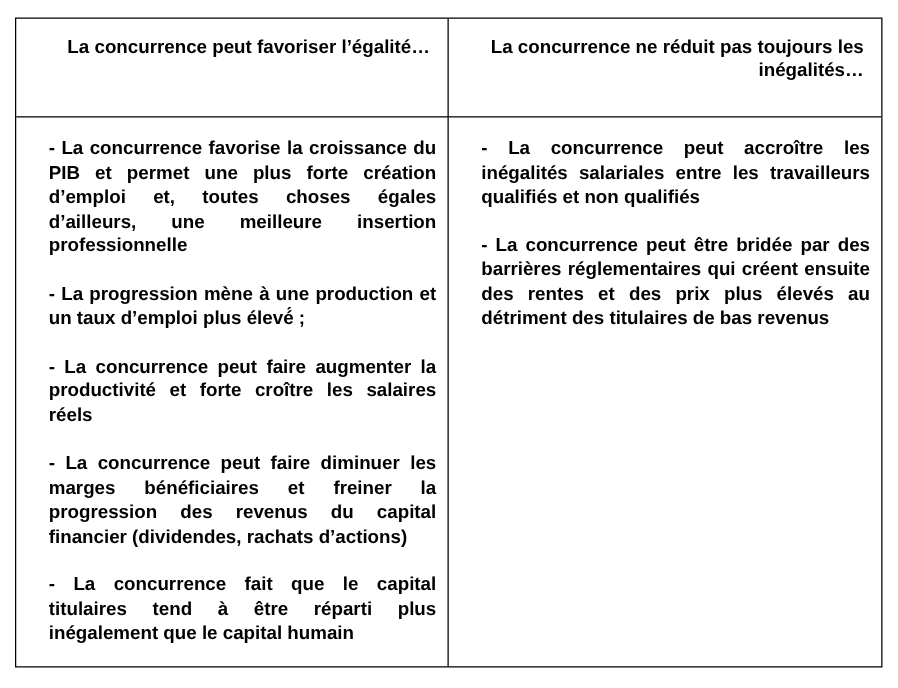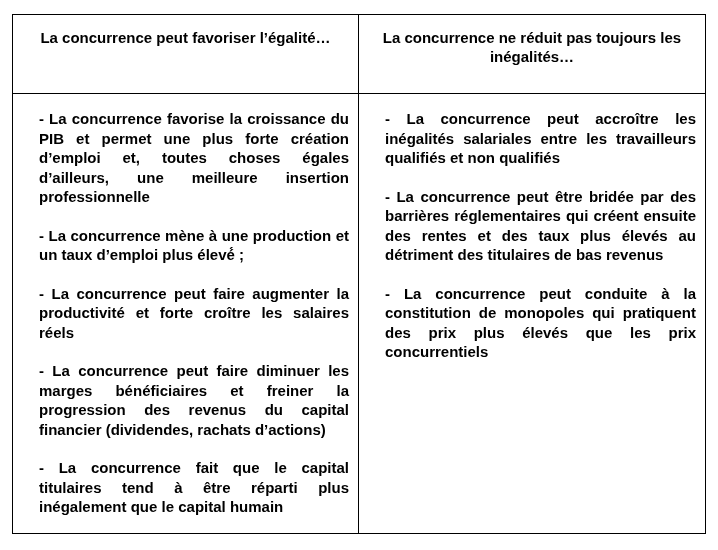--- a/index.html
+++ b/index.html
@@ -33,21 +33,21 @@
   }
   .cell {
     box-sizing: border-box;
     overflow: hidden;
   }
   .cell.left {
     border-right: 1.5px solid #000000;
   }
   .cell.header {
     border-bottom: 1.5px solid #000000;
-    text-align: center;
+    text-align: right;
     font-weight: bold;
     font-size: 15px;
     line-height: 19px;
     padding: 13px 14px 0 14px;
   }
   .cell.body {
     text-align: justify;
     font-weight: bold;
     font-size: 15px;
     line-height: 19.5px;
@@ -69,26 +69,25 @@
     <div class="cell header left">
       <span>La concurrence peut favoriser l’égalité…</span>
     </div>
 
     <div class="cell header">
       <span>La concurrence ne réduit pas toujours les inégalités…</span>
     </div>
 
     <div class="cell body left">
       <p>- La concurrence favorise la croissance du PIB et permet une plus forte création d’emploi et, toutes choses égales d’ailleurs, une meilleure insertion professionnelle</p>
-      <p>- La concurrence mène à une production et un taux d’emploi plus élevé́ ;</p>
+      <p>- La progression mène à une production et un taux d’emploi plus élevé́ ;</p>
       <p>- La concurrence peut faire augmenter la productivité et forte croître les salaires réels</p>
       <p>- La concurrence peut faire diminuer les marges bénéficiaires et freiner la progression des revenus du capital financier (dividendes, rachats d’actions)</p>
       <p>- La concurrence fait que le capital titulaires tend à être réparti plus inégalement que le capital humain</p>
     </div>
 
     <div class="cell body">
       <p>- La concurrence peut accroître les inégalités salariales entre les travailleurs qualifiés et non qualifiés</p>
-      <p>- La concurrence peut être bridée par des barrières réglementaires qui créent ensuite des rentes et des taux plus élevés au détriment des titulaires de bas revenus</p>
-      <p>- La concurrence peut conduite à la constitution de monopoles qui pratiquent des prix plus élevés que les prix concurrentiels</p>
+      <p>- La concurrence peut être bridée par des barrières réglementaires qui créent ensuite des rentes et des prix plus élevés au détriment des titulaires de bas revenus</p>
     </div>
 
   </div>
 </div>
 
 </body></html>

